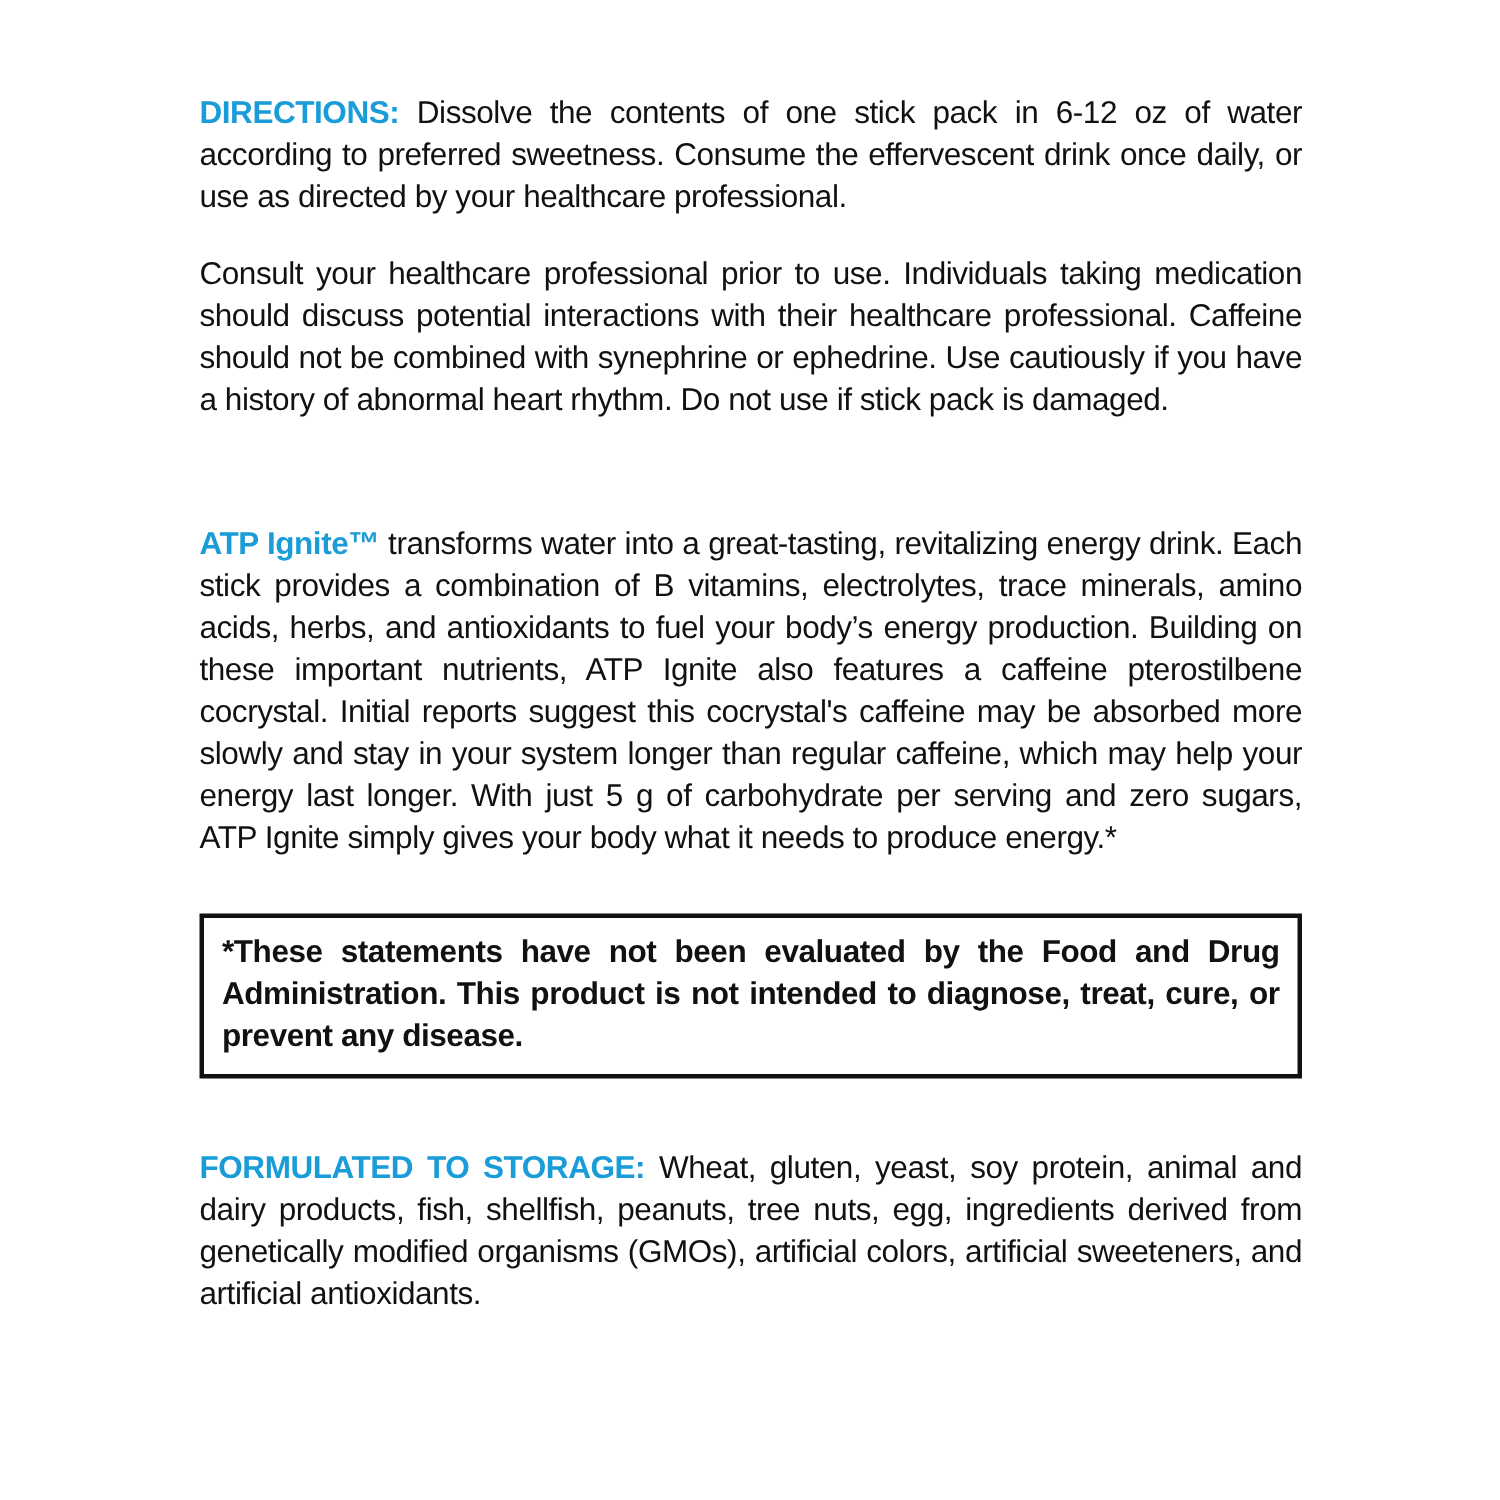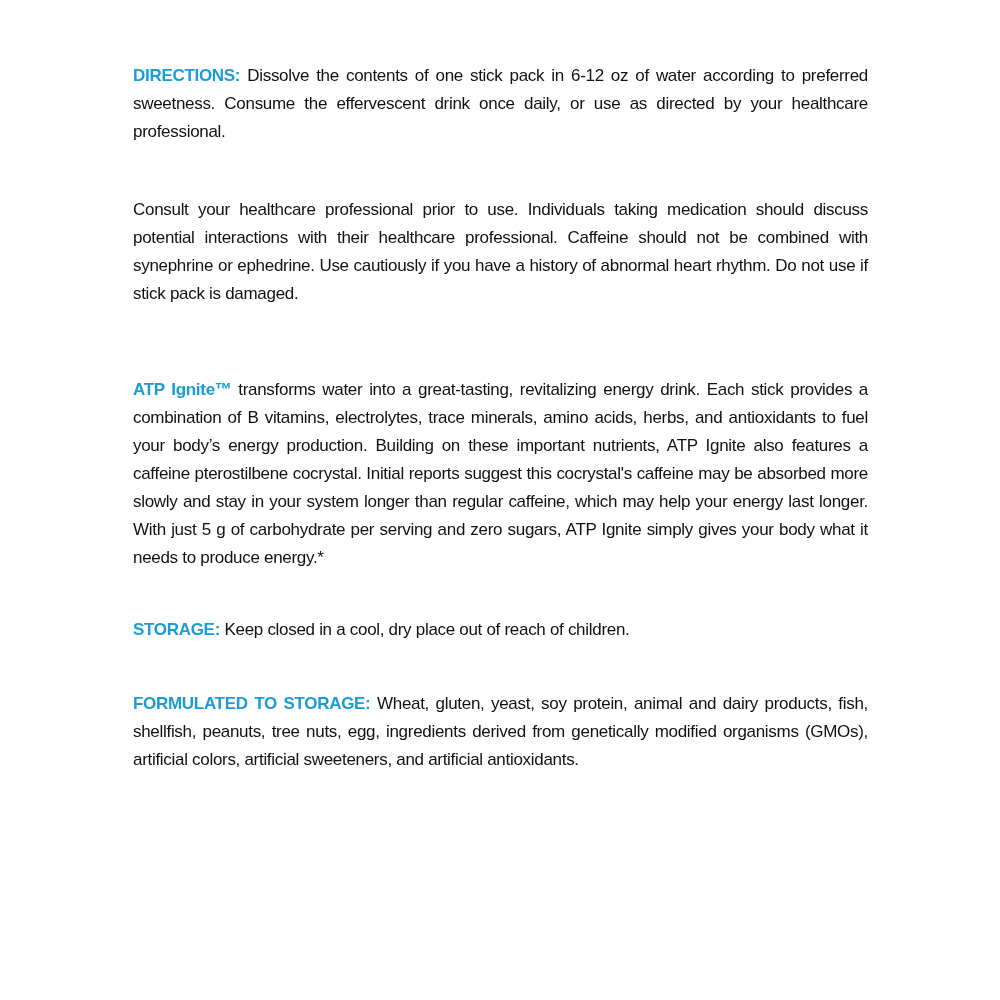--- a/index.html
+++ b/index.html
@@ -10,35 +10,35 @@
   }
   .page {
     position: relative;
     width: 1000px;
     height: 1000px;
     background: #ffffff;
     box-sizing: border-box;
     padding: 62px 132px 0 133px;
     font-family: "Liberation Sans", "DejaVu Sans", sans-serif;
     color: #111111;
-    font-size: 17px;
+    font-size: 21px;
     line-height: 28px;
     letter-spacing: -0.3px;
     overflow: hidden;
   }
   .para {
     margin: 0;
     text-align: justify;
     text-align-last: left;
   }
   .lead {
     font-weight: bold;
     color: #1a9cd8;
   }
-  .m-consult    { margin-top: 50px; }
+  .m-consult    { margin-top: 23px; }
   .m-desc       { margin-top: 68px; }
   .m-box        { margin-top: 36px; }
   .m-storage    { margin-top: 44px; }
   .m-formulated { margin-top: 46px; }
   .fda-box {
     border: 3px solid #111111;
     padding: 9px 12px 11px 12px;
     font-weight: bold;
   }
   .fda-box .para { font-weight: bold; }
@@ -53,22 +53,24 @@
   </p>
 
   <p class="para m-consult">
     <span>Consult your healthcare professional prior to use. Individuals taking medication should discuss potential interactions with their healthcare professional. Caffeine should not be combined with synephrine or ephedrine. Use cautiously if you have a history of abnormal heart rhythm. Do not use if stick pack is damaged.</span>
   </p>
 
   <p class="para m-desc">
     <span class="lead">ATP Ignite™</span><span> transforms water into a great-tasting, revitalizing energy drink. Each stick provides a combination of B vitamins, electrolytes, trace minerals, amino acids, herbs, and antioxidants to fuel your body’s energy production. Building on these important nutrients, ATP Ignite also features a caffeine pterostilbene cocrystal. Initial reports suggest this cocrystal's caffeine may be absorbed more slowly and stay in your system longer than regular caffeine, which may help your energy last longer. With just 5 g of carbohydrate per serving and zero sugars, ATP Ignite simply gives your body what it needs to produce energy.*</span>
   </p>
 
+  <div class="fda-box m-box">
+    <p class="para">
+      <span>*These statements have not been evaluated by the Food and Drug Administration. This product is not intended to diagnose, treat, cure, or prevent any disease.</span>
+    </p>
+  </div>
 
-  <p class="para m-storage">
-    <span class="lead">STORAGE:</span><span> Keep closed in a cool, dry place out of reach of children.</span>
-  </p>
 
   <p class="para m-formulated">
     <span class="lead">FORMULATED TO STORAGE:</span><span> Wheat, gluten, yeast, soy protein, animal and dairy products, fish, shellfish, peanuts, tree nuts, egg, ingredients derived from genetically modified organisms (GMOs), artificial colors, artificial sweeteners, and artificial antioxidants.</span>
   </p>
 
 </div>
 
 </body></html>

